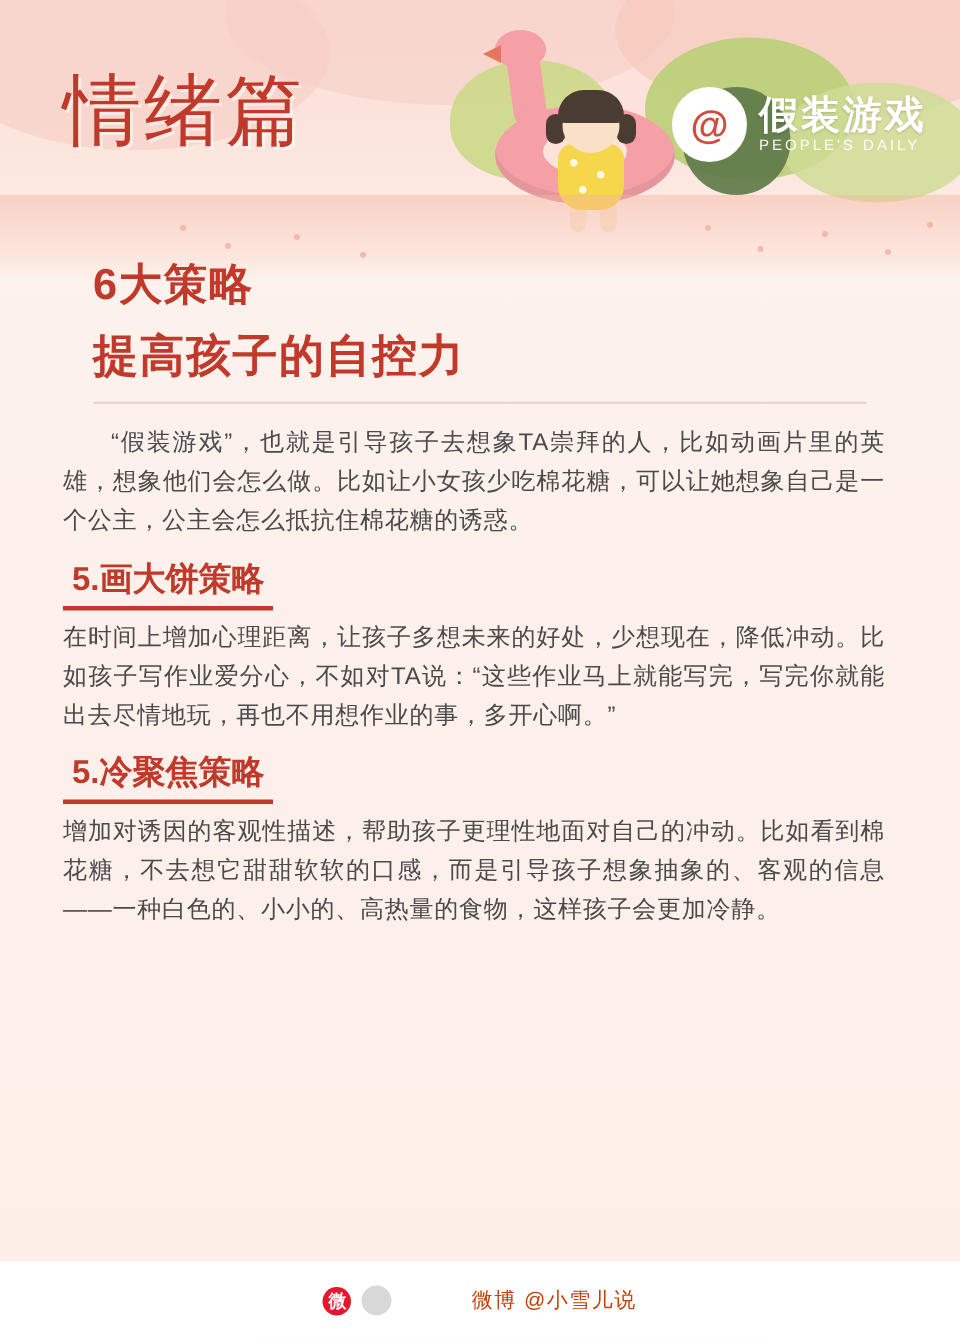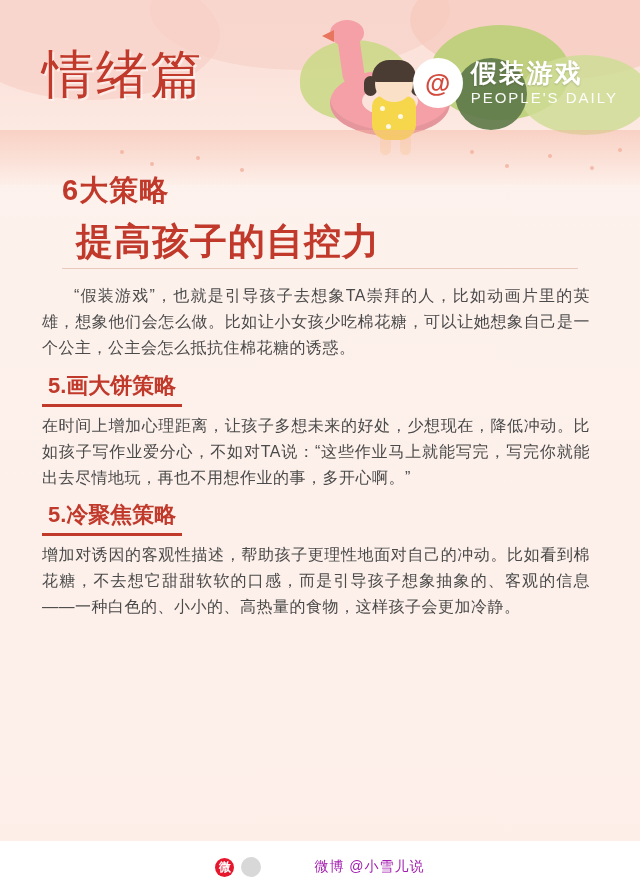--- a/index.html
+++ b/index.html
@@ -216,21 +216,21 @@
   .pd-cn {
     color: #ffffff;
     font-size: 26px;
     font-weight: bold;
     letter-spacing: 2px;
     text-shadow: 0 1px 2px rgba(0,0,0,.18);
     line-height: 1;
   }
   .pd-en {
     color: #ffffff;
-    font-size: 15px;
+    font-size: 10px;
     letter-spacing: 2px;
     margin-top: 3px;
     opacity: .95;
   }
 
   
   .main-title {
     position: absolute;
     left: 42px; top: 48px;
     font-size: 52px;
@@ -245,26 +245,25 @@
     left: 62px; top: 172px;
     color: #c0392b;
   }
   .subtitle-1 {
     font-size: 29px;
     font-weight: bold;
     letter-spacing: 1px;
     line-height: 1.3;
   }
   .subtitle-2 {
-    font-size: 37px;
+    font-size: 30px;
     font-weight: bold;
     letter-spacing: 1px;
     line-height: 1.3;
     margin-top: 8px;
-    margin-left: 14px;
   }
   .divider {
     position: absolute;
     left: 62px; top: 268px;
     width: 516px;
     height: 1px;
     background: #e9c9bd;
   }
 
   
@@ -319,21 +318,21 @@
     background: #e6162d;
     color: #ffffff;
     font-size: 12px;
     display: flex;
     align-items: center;
     justify-content: center;
     font-weight: bold;
   }
   .wb-text {
     font-size: 14px;
-    color: #a21caf;
+    color: #c2410c;
     letter-spacing: 1px;
     margin-left: 46px;
   }
   .footer-avatar {
     width: 20px; height: 20px;
     border-radius: 50%;
     background: #d8d8d8;
   }
 </style>
 </head>

